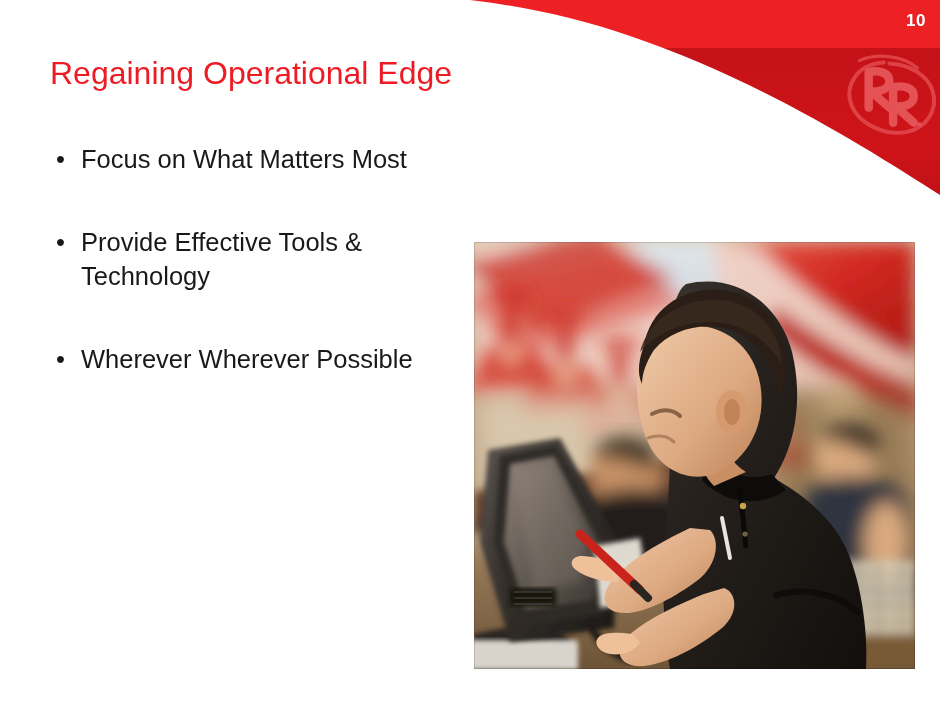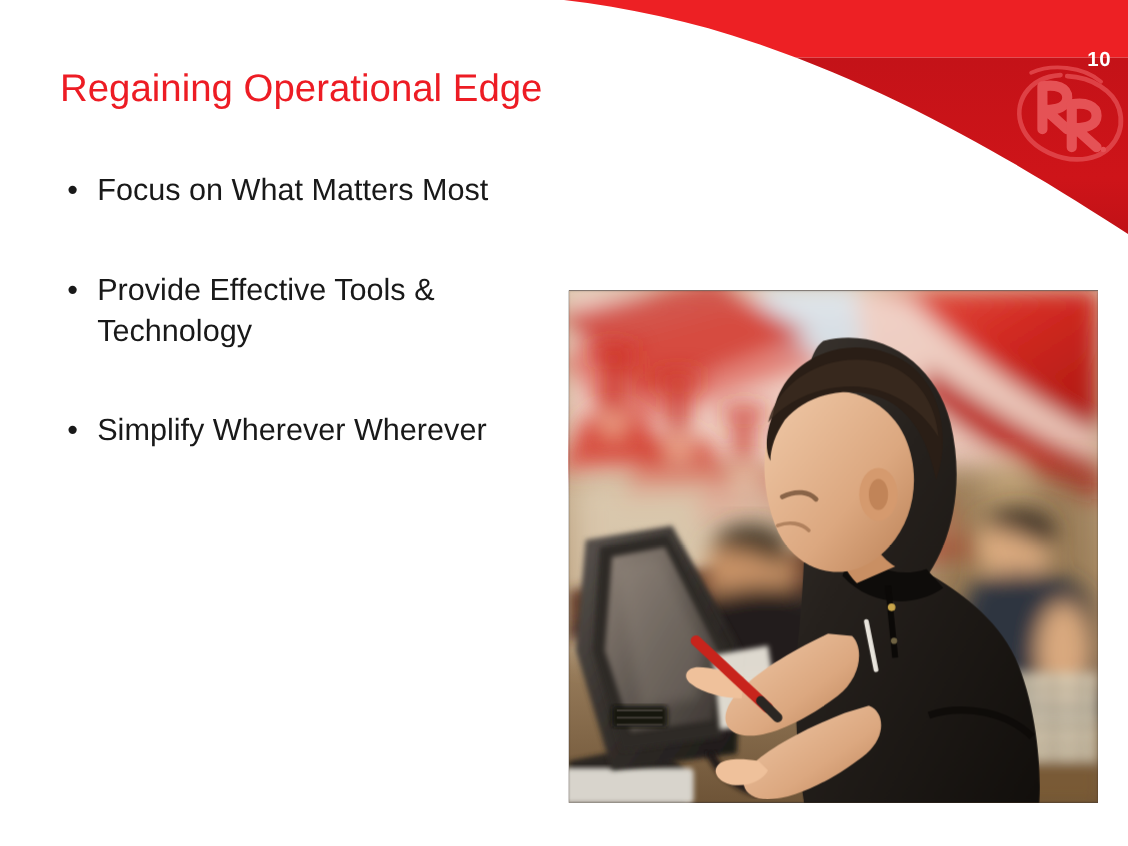--- a/index.html
+++ b/index.html
@@ -37,21 +37,20 @@
   
   .page-number {
     position: absolute;
     right: 14px;
     top: 12px;
     color: #ffffff;
     font-size: 17px;
     font-weight: bold;
     letter-spacing: 0.5px;
     line-height: 1;
-    margin-top: 29px;
   }
 
   
   .slide-title {
     position: absolute;
     left: 50px;
     top: 56px;
     color: #ED1C24;
     font-size: 32px;
     font-weight: normal;
@@ -161,21 +160,21 @@
     <li class="bullet-item">
       <span class="bullet-dot">•</span>
       <span class="bullet-text">Focus on What Matters Most</span>
     </li>
     <li class="bullet-item">
       <span class="bullet-dot">•</span>
       <span class="bullet-text">Provide Effective Tools &amp; Technology</span>
     </li>
     <li class="bullet-item">
       <span class="bullet-dot">•</span>
-      <span class="bullet-text">Simplify Wherever Wherever</span>
+      <span class="bullet-text">Wherever Wherever Possible</span>
     </li>
   </ul>
 
   <div class="photo-frame">
     <svg class="photo-svg" viewBox="0 0 441 427" preserveAspectRatio="xMidYMid slice">
       <defs>
         <linearGradient id="ceilGrad" x1="0" y1="0" x2="1" y2="1">
           <stop offset="0%" stop-color="#F3D9CF"></stop>
           <stop offset="40%" stop-color="#EFCFC4"></stop>
           <stop offset="100%" stop-color="#E8C3B4"></stop>

